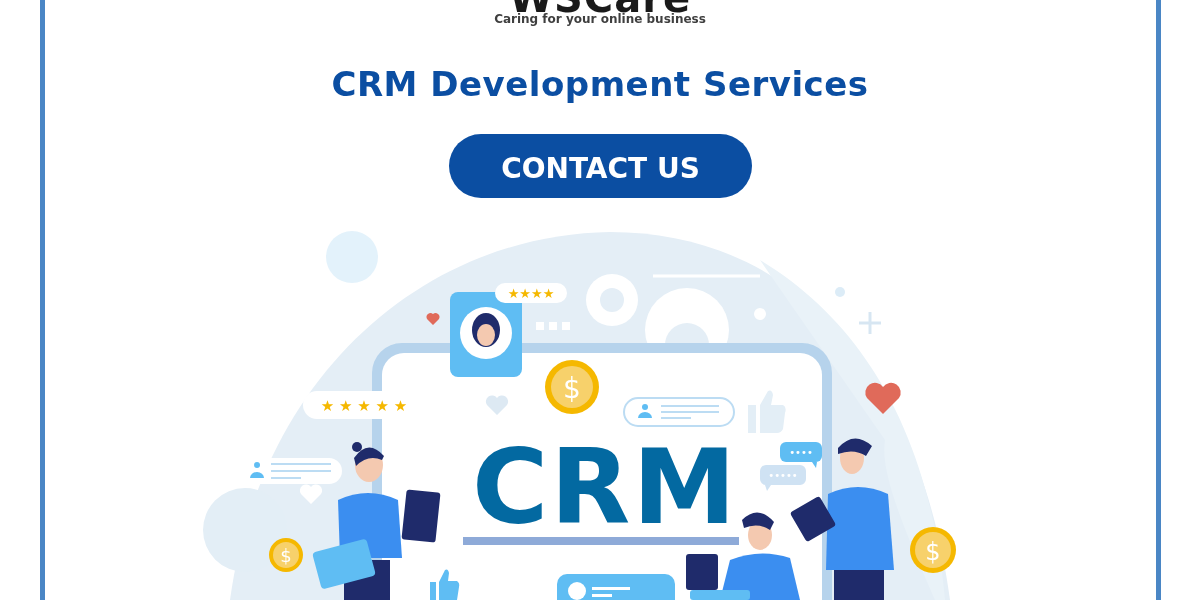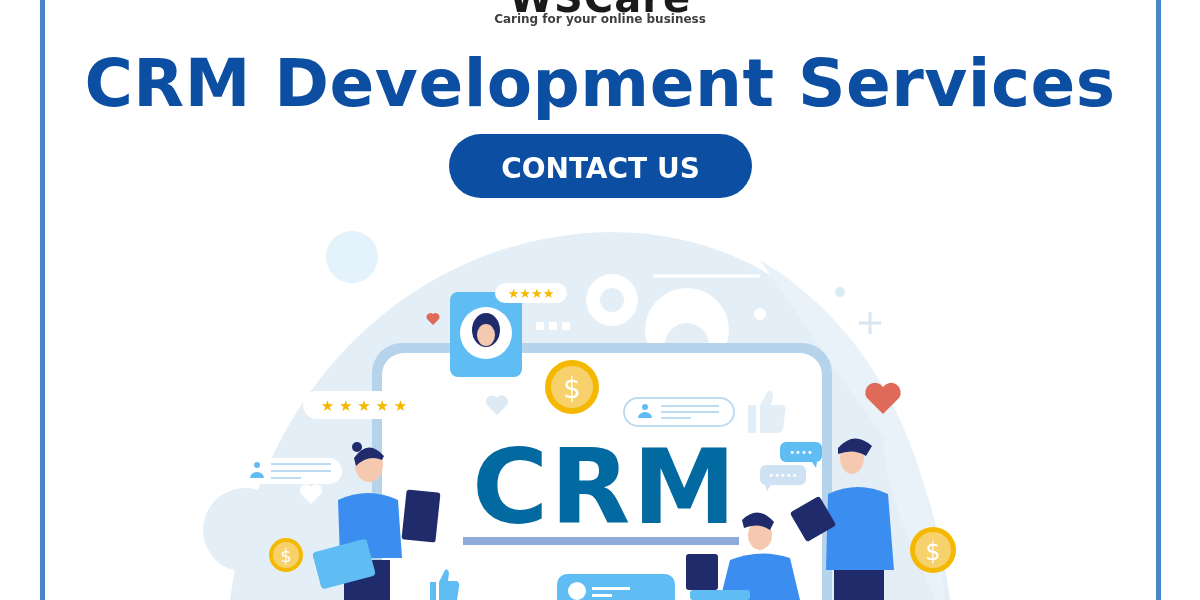--- a/index.html
+++ b/index.html
@@ -1,21 +1,21 @@
 <!DOCTYPE html>
 <html><head>
 <meta charset="utf-8">
 <style>
   html,body{margin:0;padding:0;}
   body{width:1200px;height:600px;overflow:hidden;background:#fff;position:relative;font-family:"Liberation Sans",sans-serif;}
   .border-l{position:absolute;left:40px;top:0;width:5px;height:600px;background:#4a86c5;}
   .border-r{position:absolute;left:1156px;top:0;width:5px;height:600px;background:#4a86c5;}
   .logo{position:absolute;left:500px;top:-22px;width:200px;text-align:center;font-family:"DejaVu Sans",sans-serif;font-weight:bold;font-size:40px;color:#1a1a1a;letter-spacing:1px;line-height:40px;}
   .tagline{position:absolute;left:480px;top:12px;width:240px;text-align:center;font-family:"DejaVu Sans",sans-serif;font-weight:bold;font-size:12px;color:#3f3f3f;}
-  .title{position:absolute;left:0;top:52px;width:1200px;text-align:center;font-family:"DejaVu Sans",sans-serif;font-weight:bold;font-size:66px;color:#0b4ea2;line-height:64px;letter-spacing:0.5px;}
+  .title{position:absolute;left:0;top:52px;width:1200px;text-align:center;font-family:"DejaVu Sans",sans-serif;font-weight:bold;font-size:34px;color:#0b4ea2;line-height:64px;letter-spacing:0.5px;}
   .cta{position:absolute;left:449px;top:134px;width:303px;height:64px;border-radius:35px;background:#0b4ea2;color:#fff;font-family:"DejaVu Sans",sans-serif;font-weight:bold;font-size:28px;line-height:70px;text-align:center;border:none;padding:0;cursor:pointer;}
   .illus{position:absolute;left:0;top:0;width:1200px;height:600px;}
   .crm-text{position:absolute;left:455px;top:432px;width:300px;text-align:center;font-family:"DejaVu Sans",sans-serif;font-weight:bold;font-size:104px;color:#0369a1;line-height:110px;letter-spacing:2px;}
 </style>
 </head>
 <body>
 
 <div class="border-l"></div>
 <div class="border-r"></div>
 

